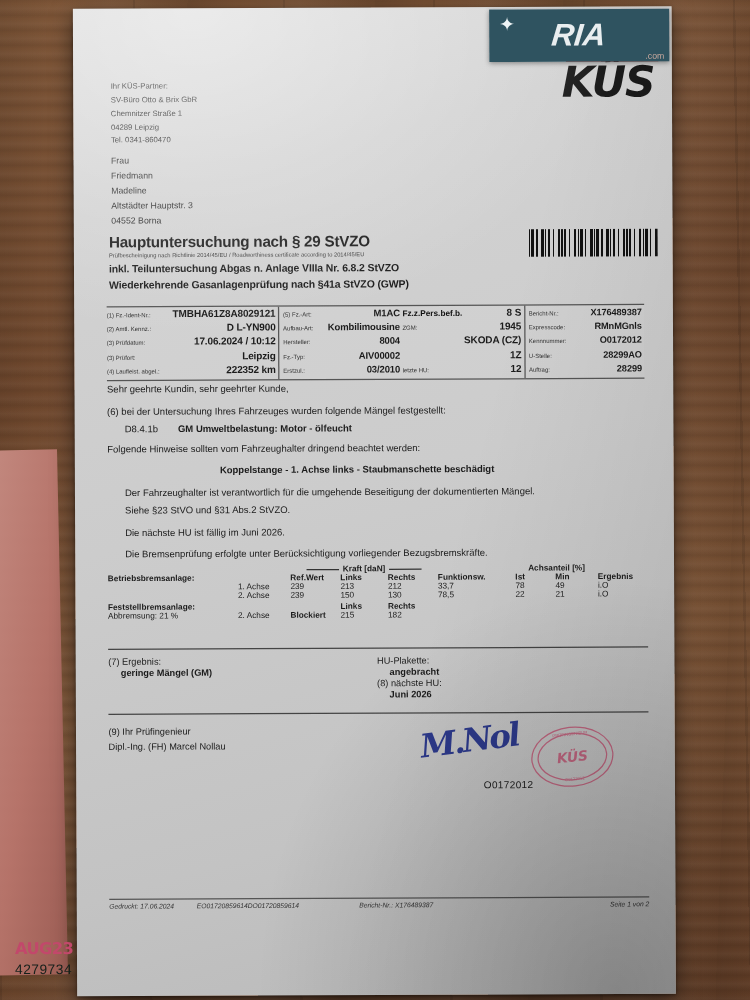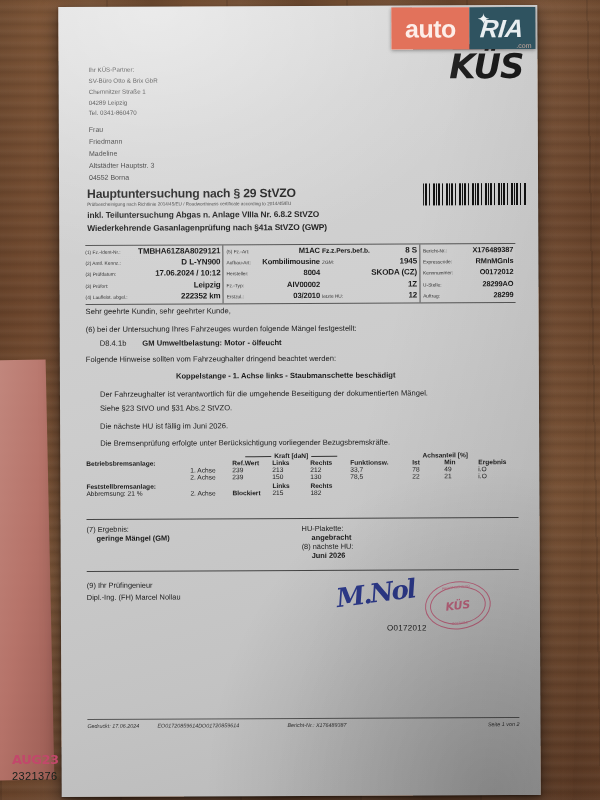--- a/index.html
+++ b/index.html
@@ -220,21 +220,20 @@
 </style>
 </head>
 <body>
 
 <div id="desk"></div>
 <div id="corner-object"></div>
 
 <div id="paper">
 
   <div id="ria-logo">
-    <div id="ria-left">auto</div>
     <div id="ria-right">
       <span id="ria-star">✦</span>
       <span class="ria-text">RIA</span>
       <span id="ria-dotcom">.com</span>
     </div>
   </div>
 
   <div class="content">
 
     <div id="kues-logo">
@@ -489,14 +488,14 @@
         
       </div>
       <div id="bb-5">KÜS-D-1-1 20-03-2023</div>
     </div>
 
   </div>
 </div>
 
 <div id="aug-outside">
   <div id="aug-stamp">AUG23</div>
-  <div id="aug-num">2321376</div>
+  <div id="aug-num">4279734</div>
 </div>
 
 </body></html>

